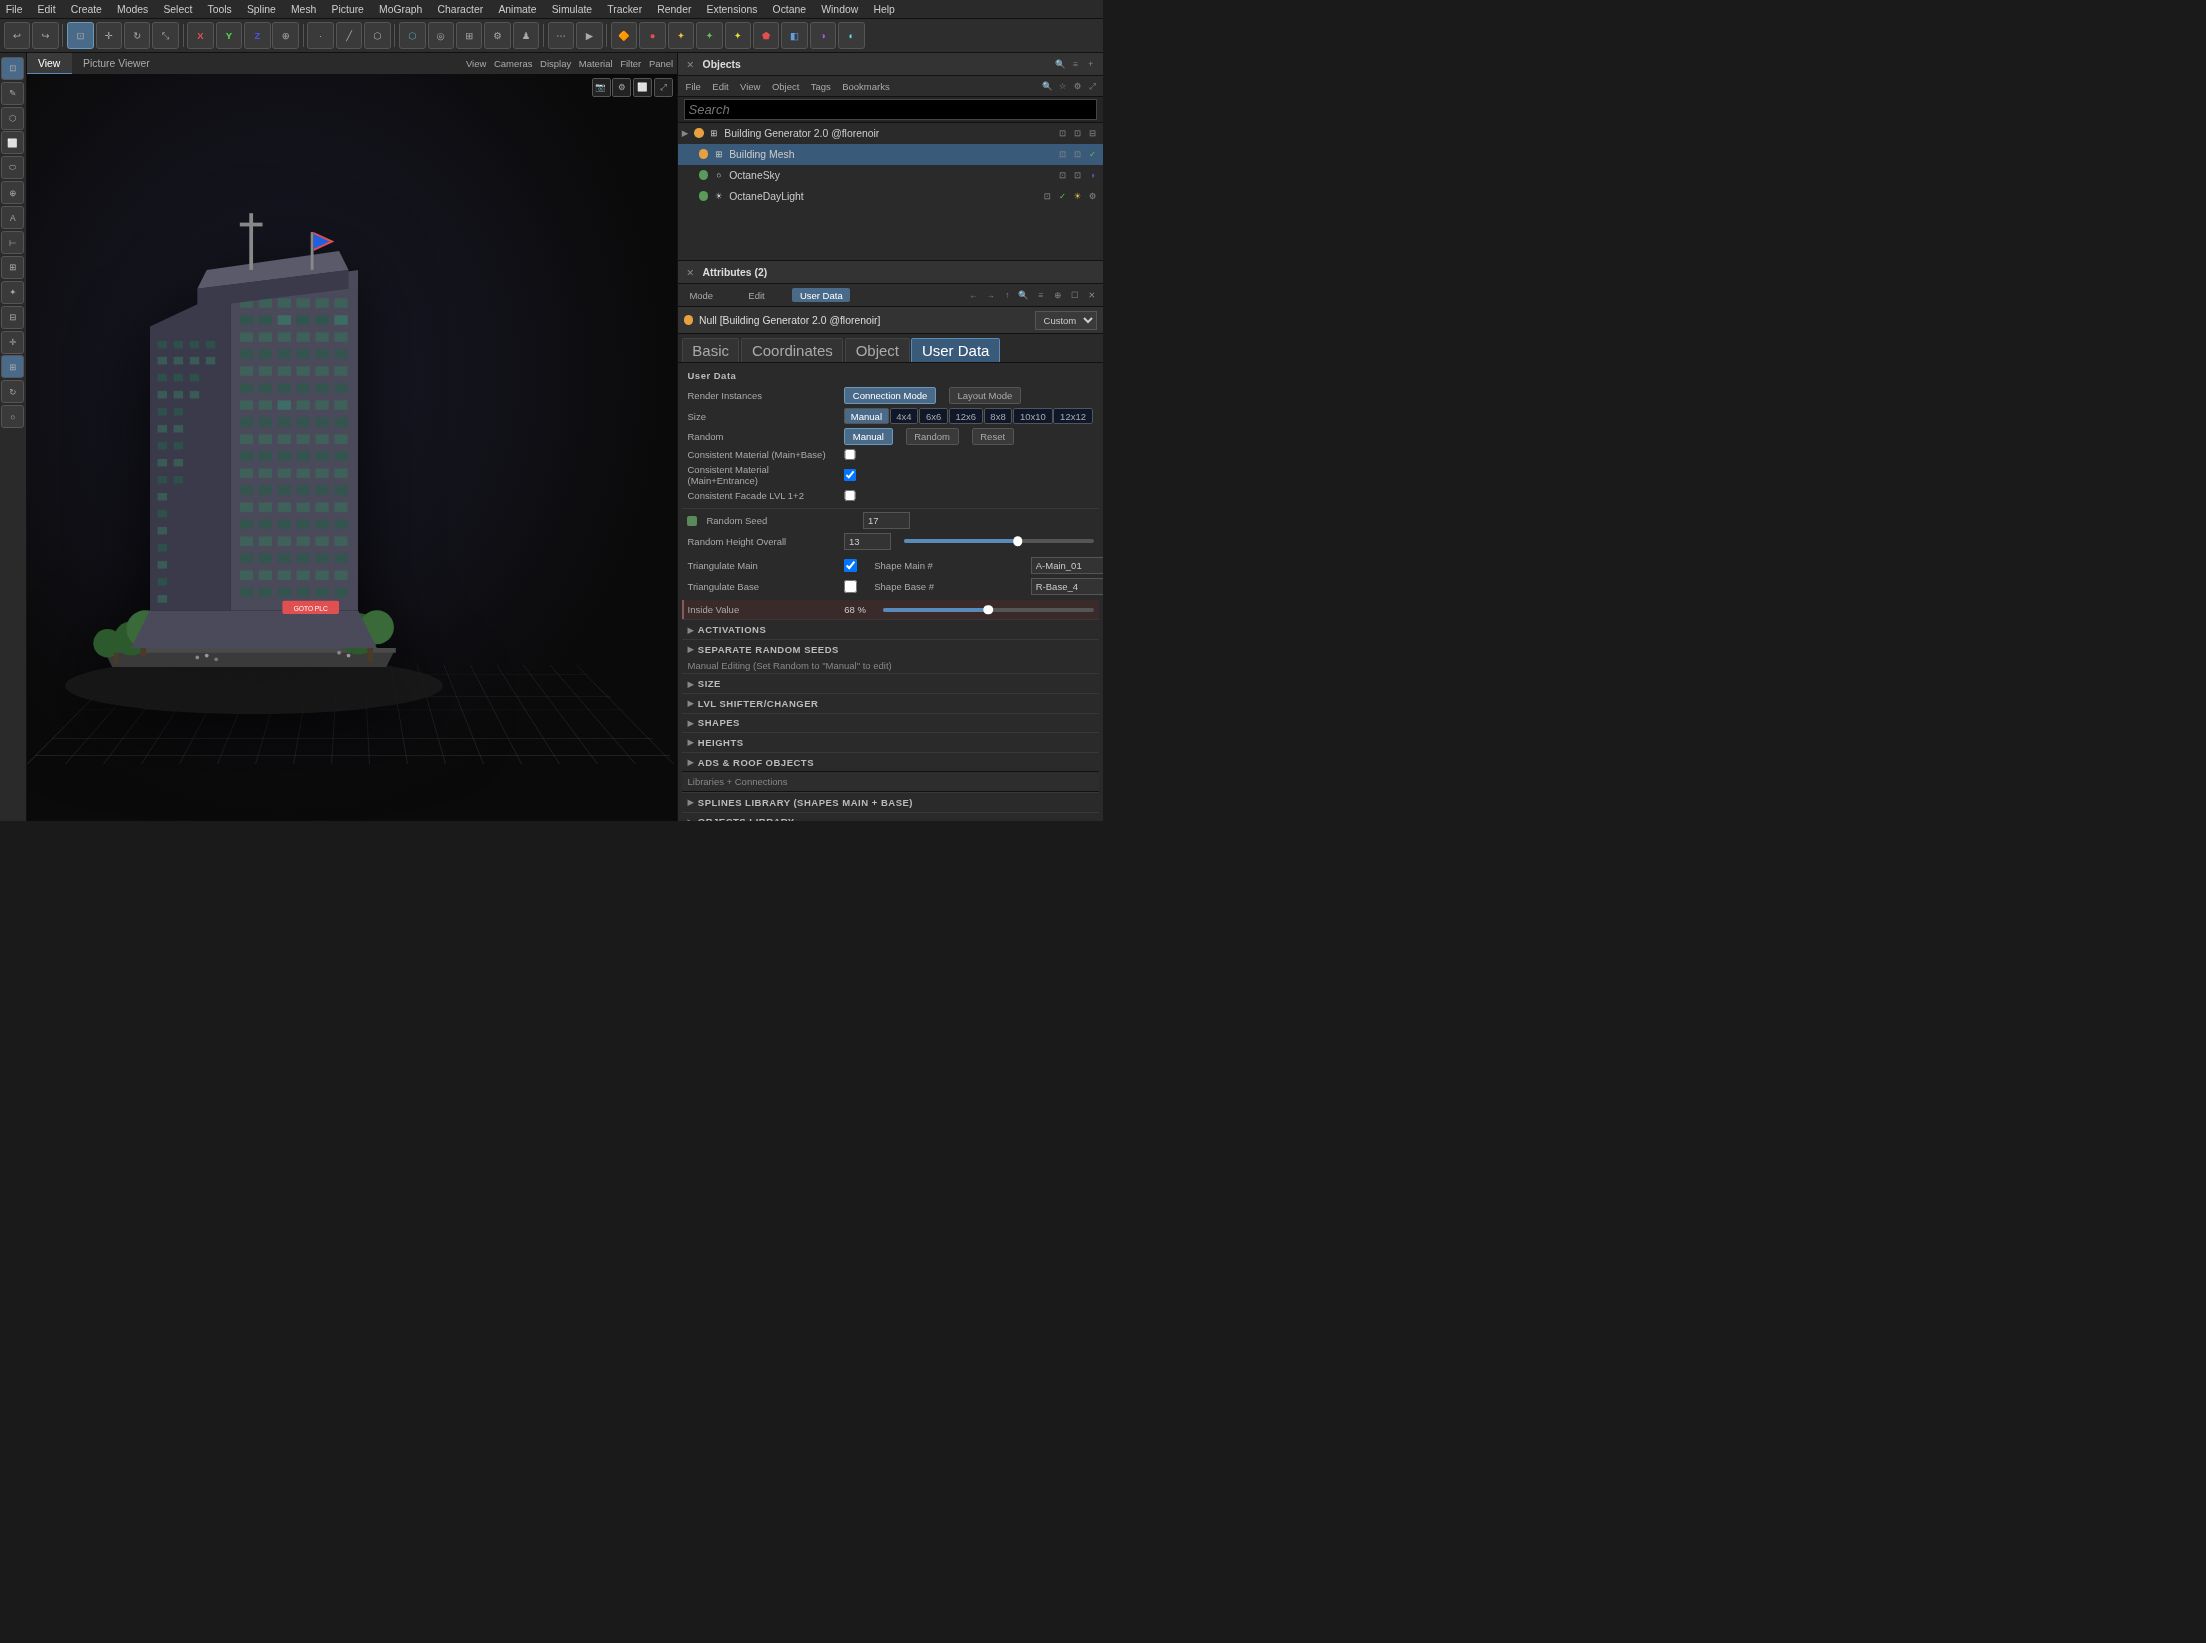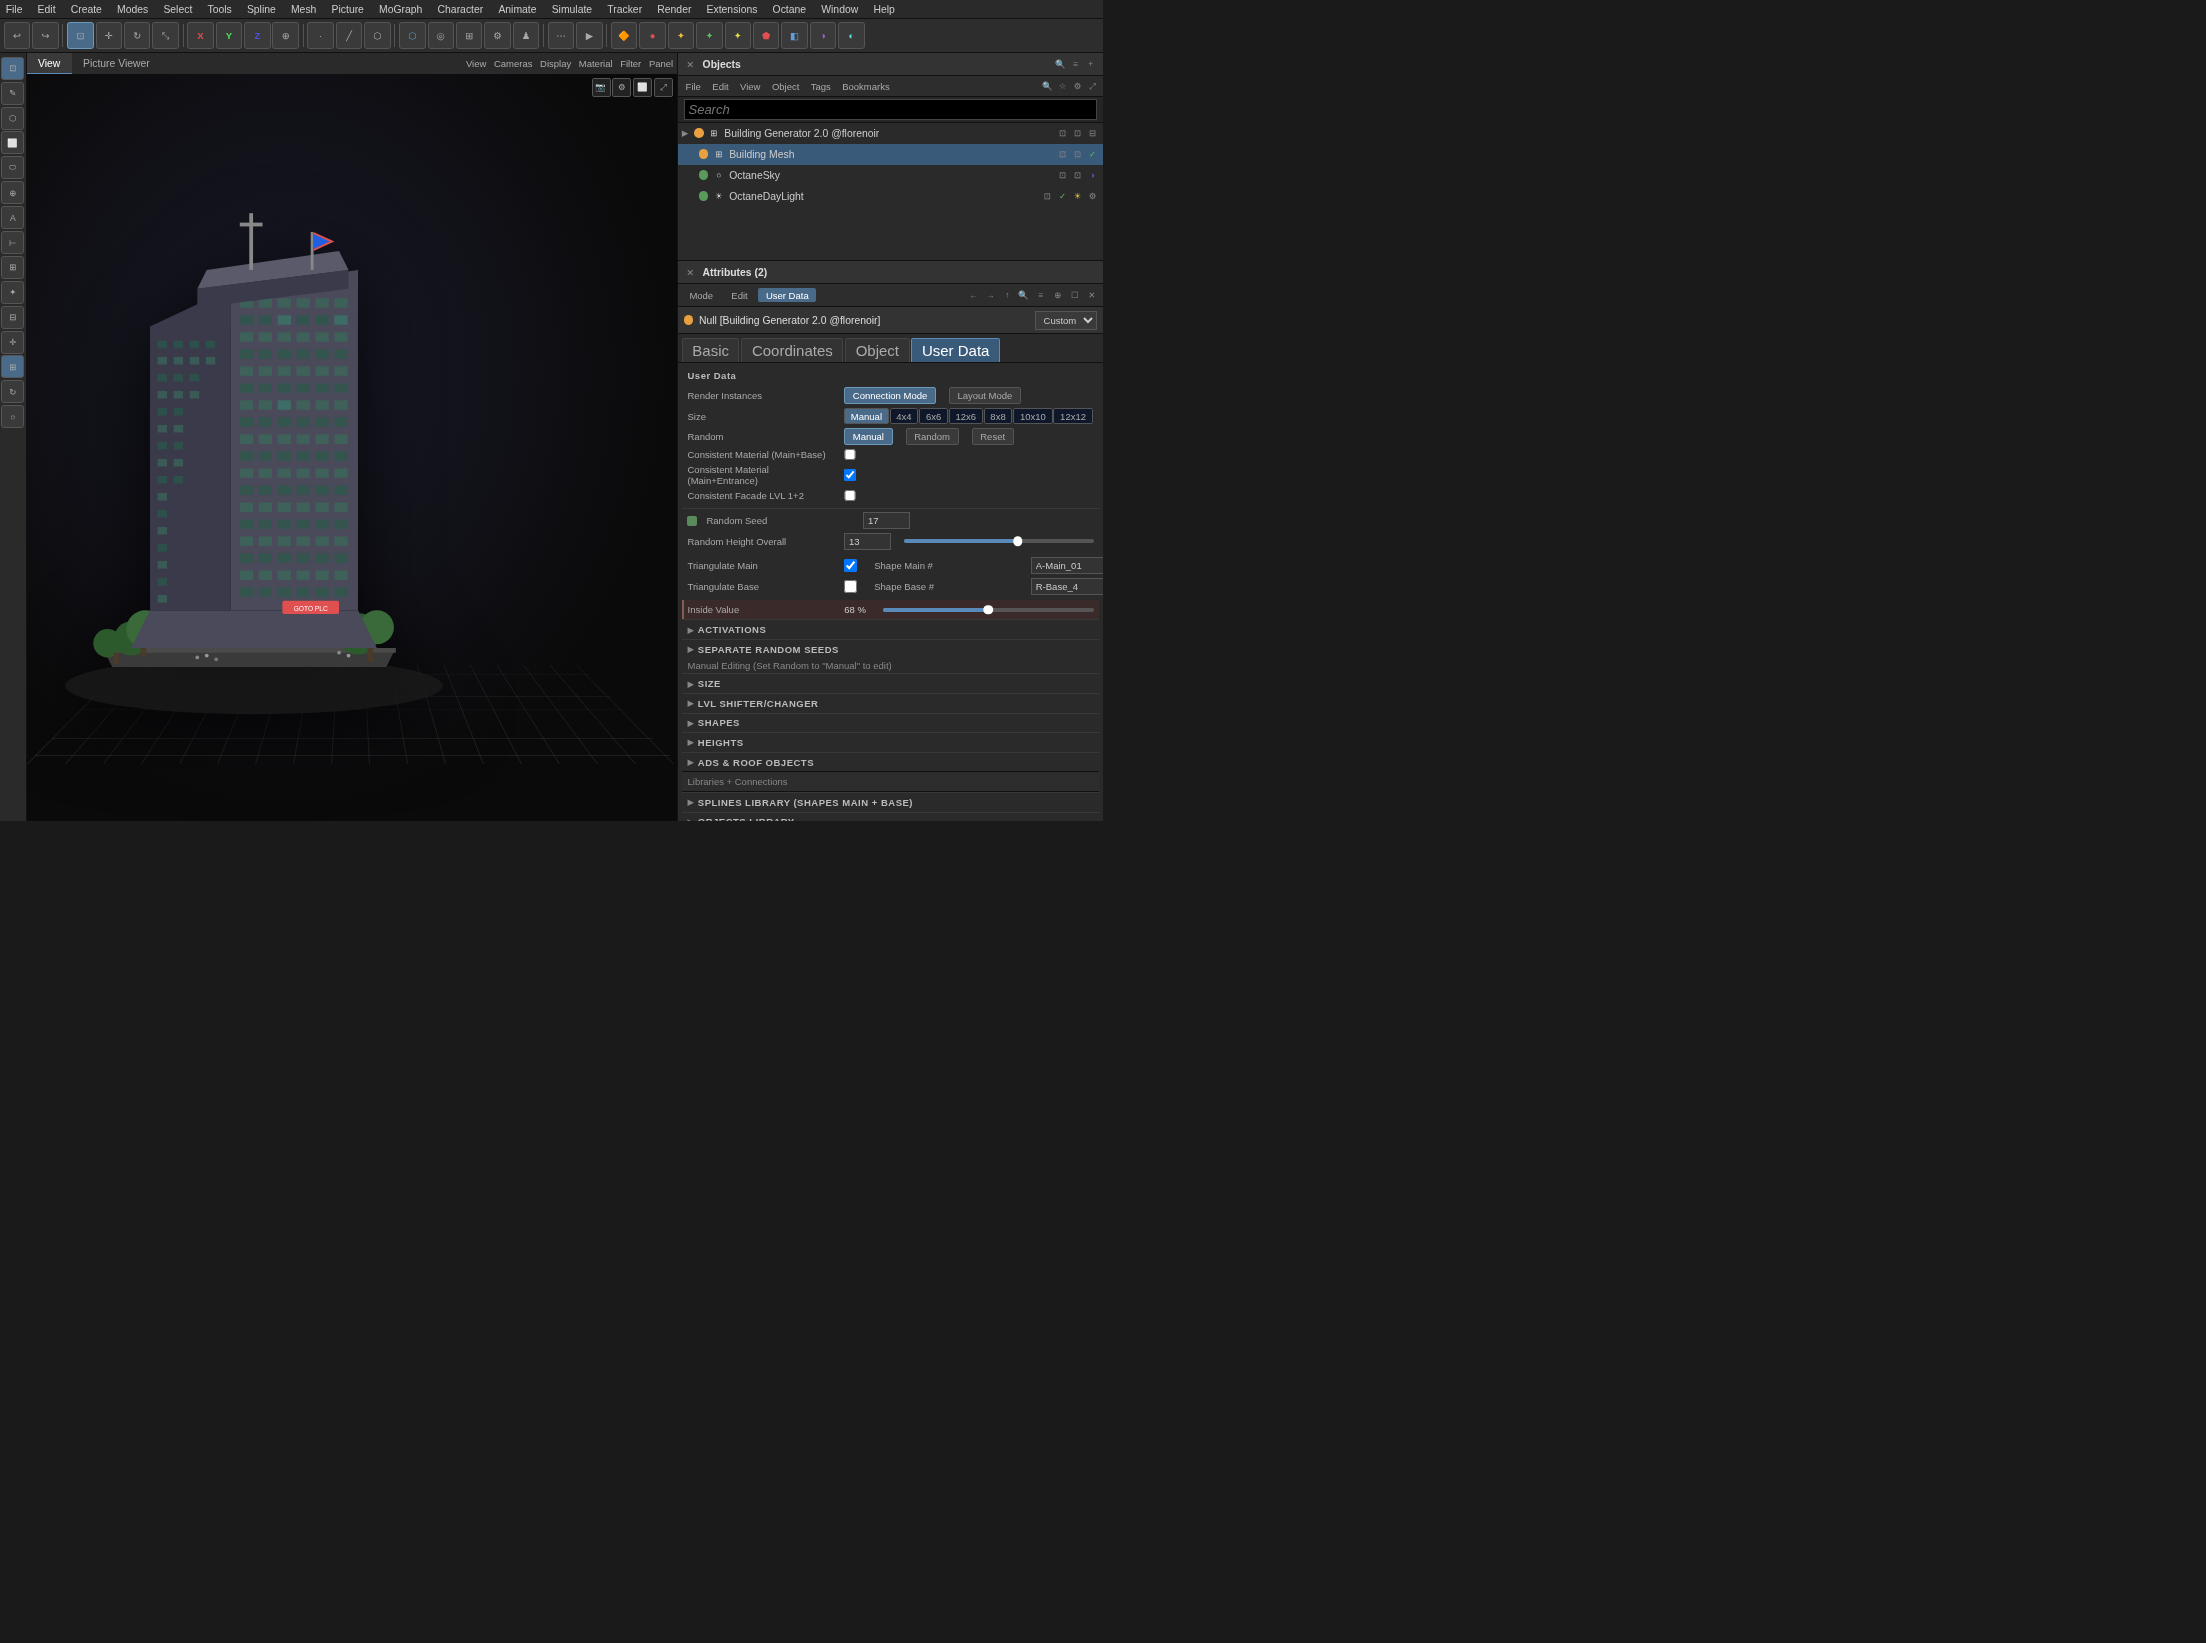--- a/index.html
+++ b/index.html
@@ -274,21 +274,21 @@
       display: flex;
       flex-direction: column;
       overflow: hidden;
     }
     .attr-tabs {
       display: flex;
       background: #2d2d2d;
       height: 23px;
       align-items: center;
       padding: 0 3.8px;
-      gap: 3px;
+      gap: 20px;
       border-bottom: 0.9px solid #111;
     }
     .attr-tab {
       padding: 1.9px 7.6px;
       font-size: 9.5px;
       color: #aaa;
       cursor: pointer;
       border-radius: 1.9px;
     }
     .attr-tab.active {

